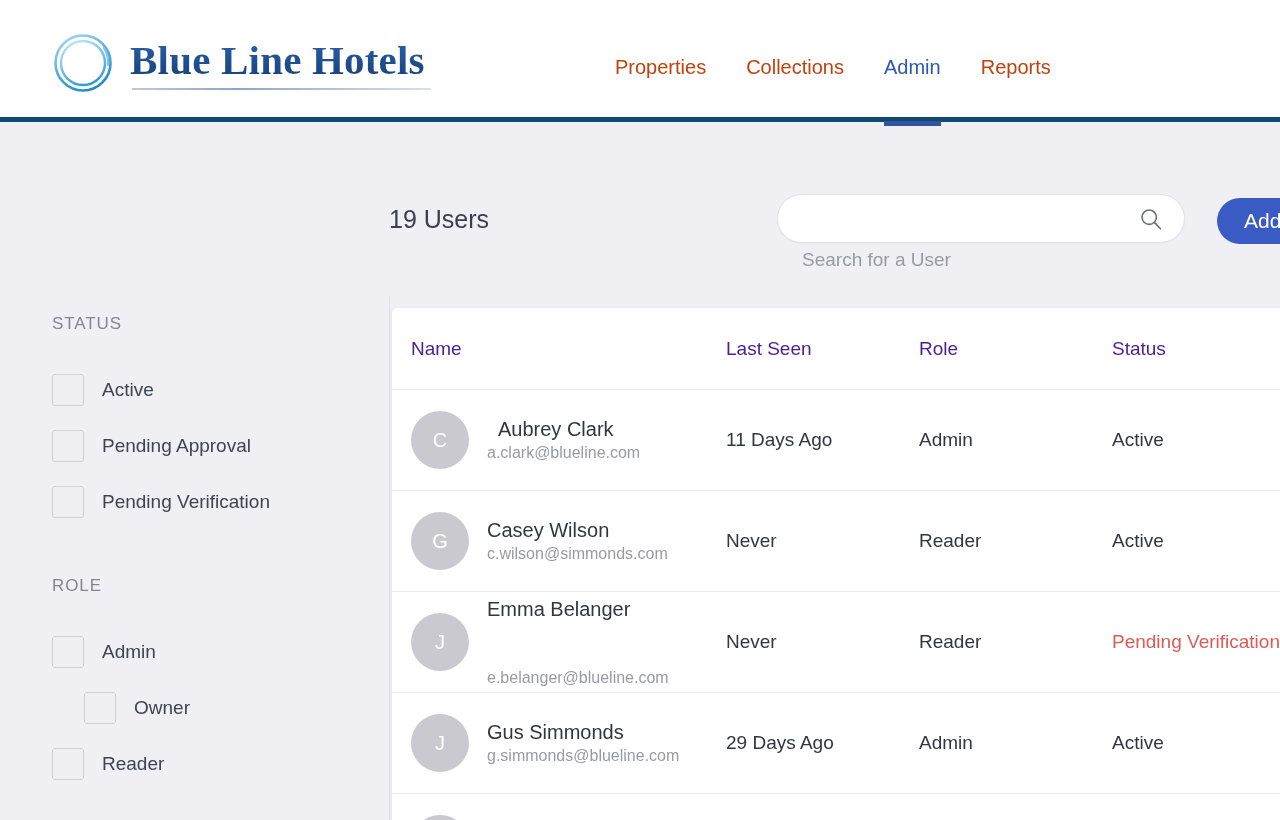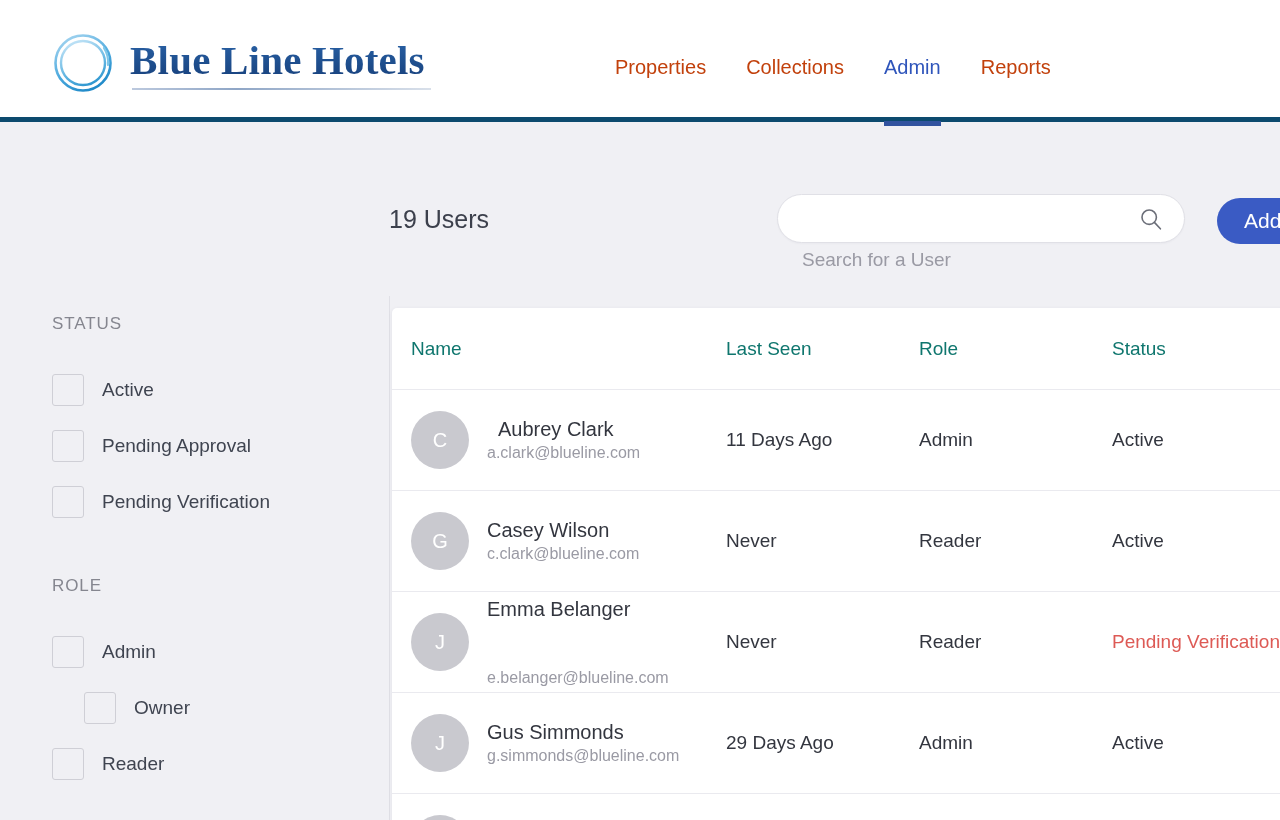--- a/index.html
+++ b/index.html
@@ -212,21 +212,21 @@
 
   .table-head {
     display: flex;
     align-items: center;
     height: 82px;
     border-bottom: 1px solid #eaeaef;
   }
 
   .th {
     font-size: 19px;
-    color: #0f766e;
+    color: #4c1d95;
     white-space: nowrap;
   }
 
   .col-name   { width: 334px; padding-left: 19px; }
   .col-seen   { width: 193px; }
   .col-role   { width: 193px; }
   .col-status { width: 200px; }
 
   .table-row {
     display: flex;
@@ -390,21 +390,21 @@
       <div class="cell col-seen">11 Days Ago</div>
       <div class="cell col-role">Admin</div>
       <div class="cell col-status">Active</div>
     </div>
 
     <div class="table-row">
       <div class="cell-name">
         <span class="avatar">G</span>
         <span>
           <span class="person-name" style="display:block;">Casey Wilson</span>
-          <span class="person-email" style="display:block;">c.clark@blueline.com</span>
+          <span class="person-email" style="display:block;">c.wilson@simmonds.com</span>
         </span>
       </div>
       <div class="cell col-seen">Never</div>
       <div class="cell col-role">Reader</div>
       <div class="cell col-status">Active</div>
     </div>
 
     <div class="table-row">
       <div class="cell-name">
         <span class="avatar">J</span>

